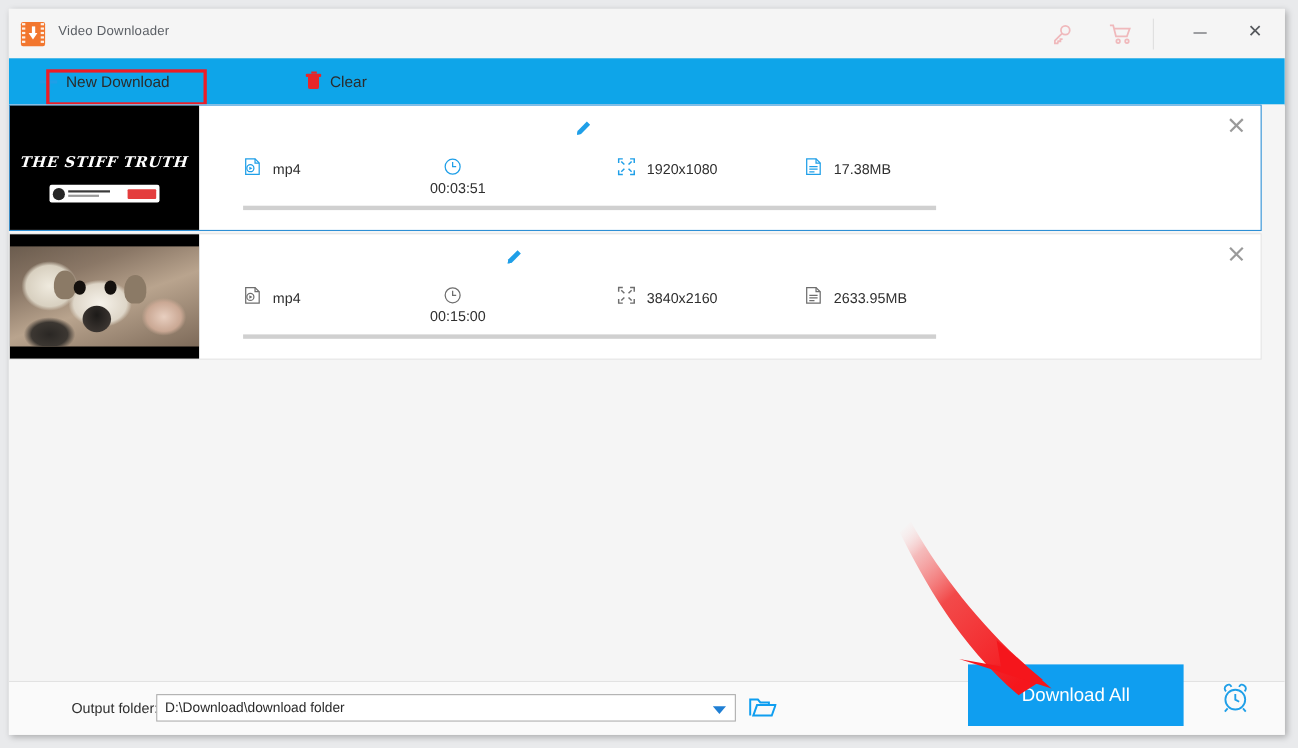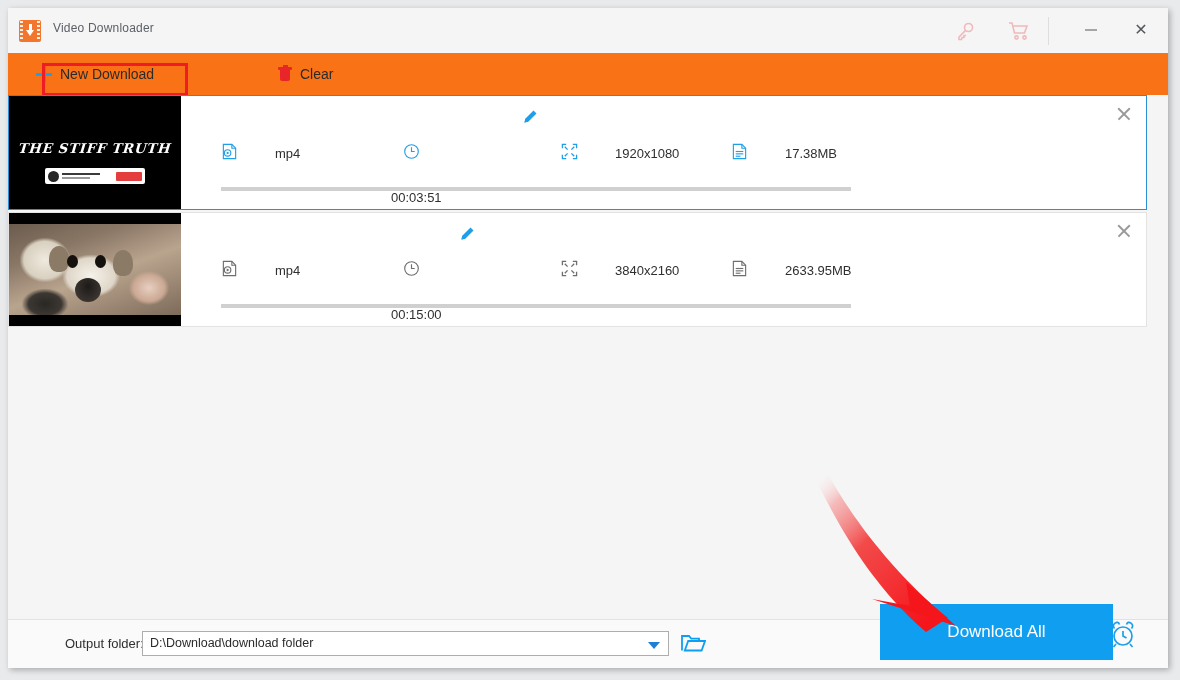--- a/index.html
+++ b/index.html
@@ -116,21 +116,21 @@
     width: 12px; height: 1px;
     background: #55585c;
   }
 
   
   .toolbar {
     position: absolute;
     left: 0; top: 45px;
     width: 100%;
     height: 42px;
-    background: #f97316;
+    background: #0ea5e9;
     border-bottom: 1px solid #e0e0e0;
   }
   .tool-btn {
     position: absolute;
     top: 0;
     height: 42px;
     display: flex;
     align-items: center;
     cursor: pointer;
     font-size: 14px;
@@ -313,21 +313,20 @@
     height: 24px;
   }
   .meta {
     position: absolute;
     top: 0;
     display: flex;
     align-items: center;
     font-size: 13px;
     color: #2f2f2f;
     white-space: nowrap;
-    gap: 27px;
   }
   .meta .mi { margin-right: 10px; display: block; }
   .m-format { left: 0px; }
   .m-duration { left: 170px; flex-direction: column; }
   .m-res { left: 340px; }
   .m-size { left: 510px; }
 
   .progress {
     position: absolute;
     left: 212px;
@@ -394,21 +393,21 @@
   }
   .folder-btn {
     position: absolute;
     left: 672px; top: 12px;
     width: 26px; height: 22px;
     cursor: pointer;
   }
   .dl-all-btn {
     position: absolute;
     left: 880px; top: 604px;
-    width: 233px; height: 56px;
+    width: 196px; height: 56px;
     background: #0f9ef0;
     color: #ffffff;
     font-size: 17px;
     display: flex;
     align-items: center;
     justify-content: center;
     cursor: pointer;
     z-index: 6;
   }
   .alarm-btn {

